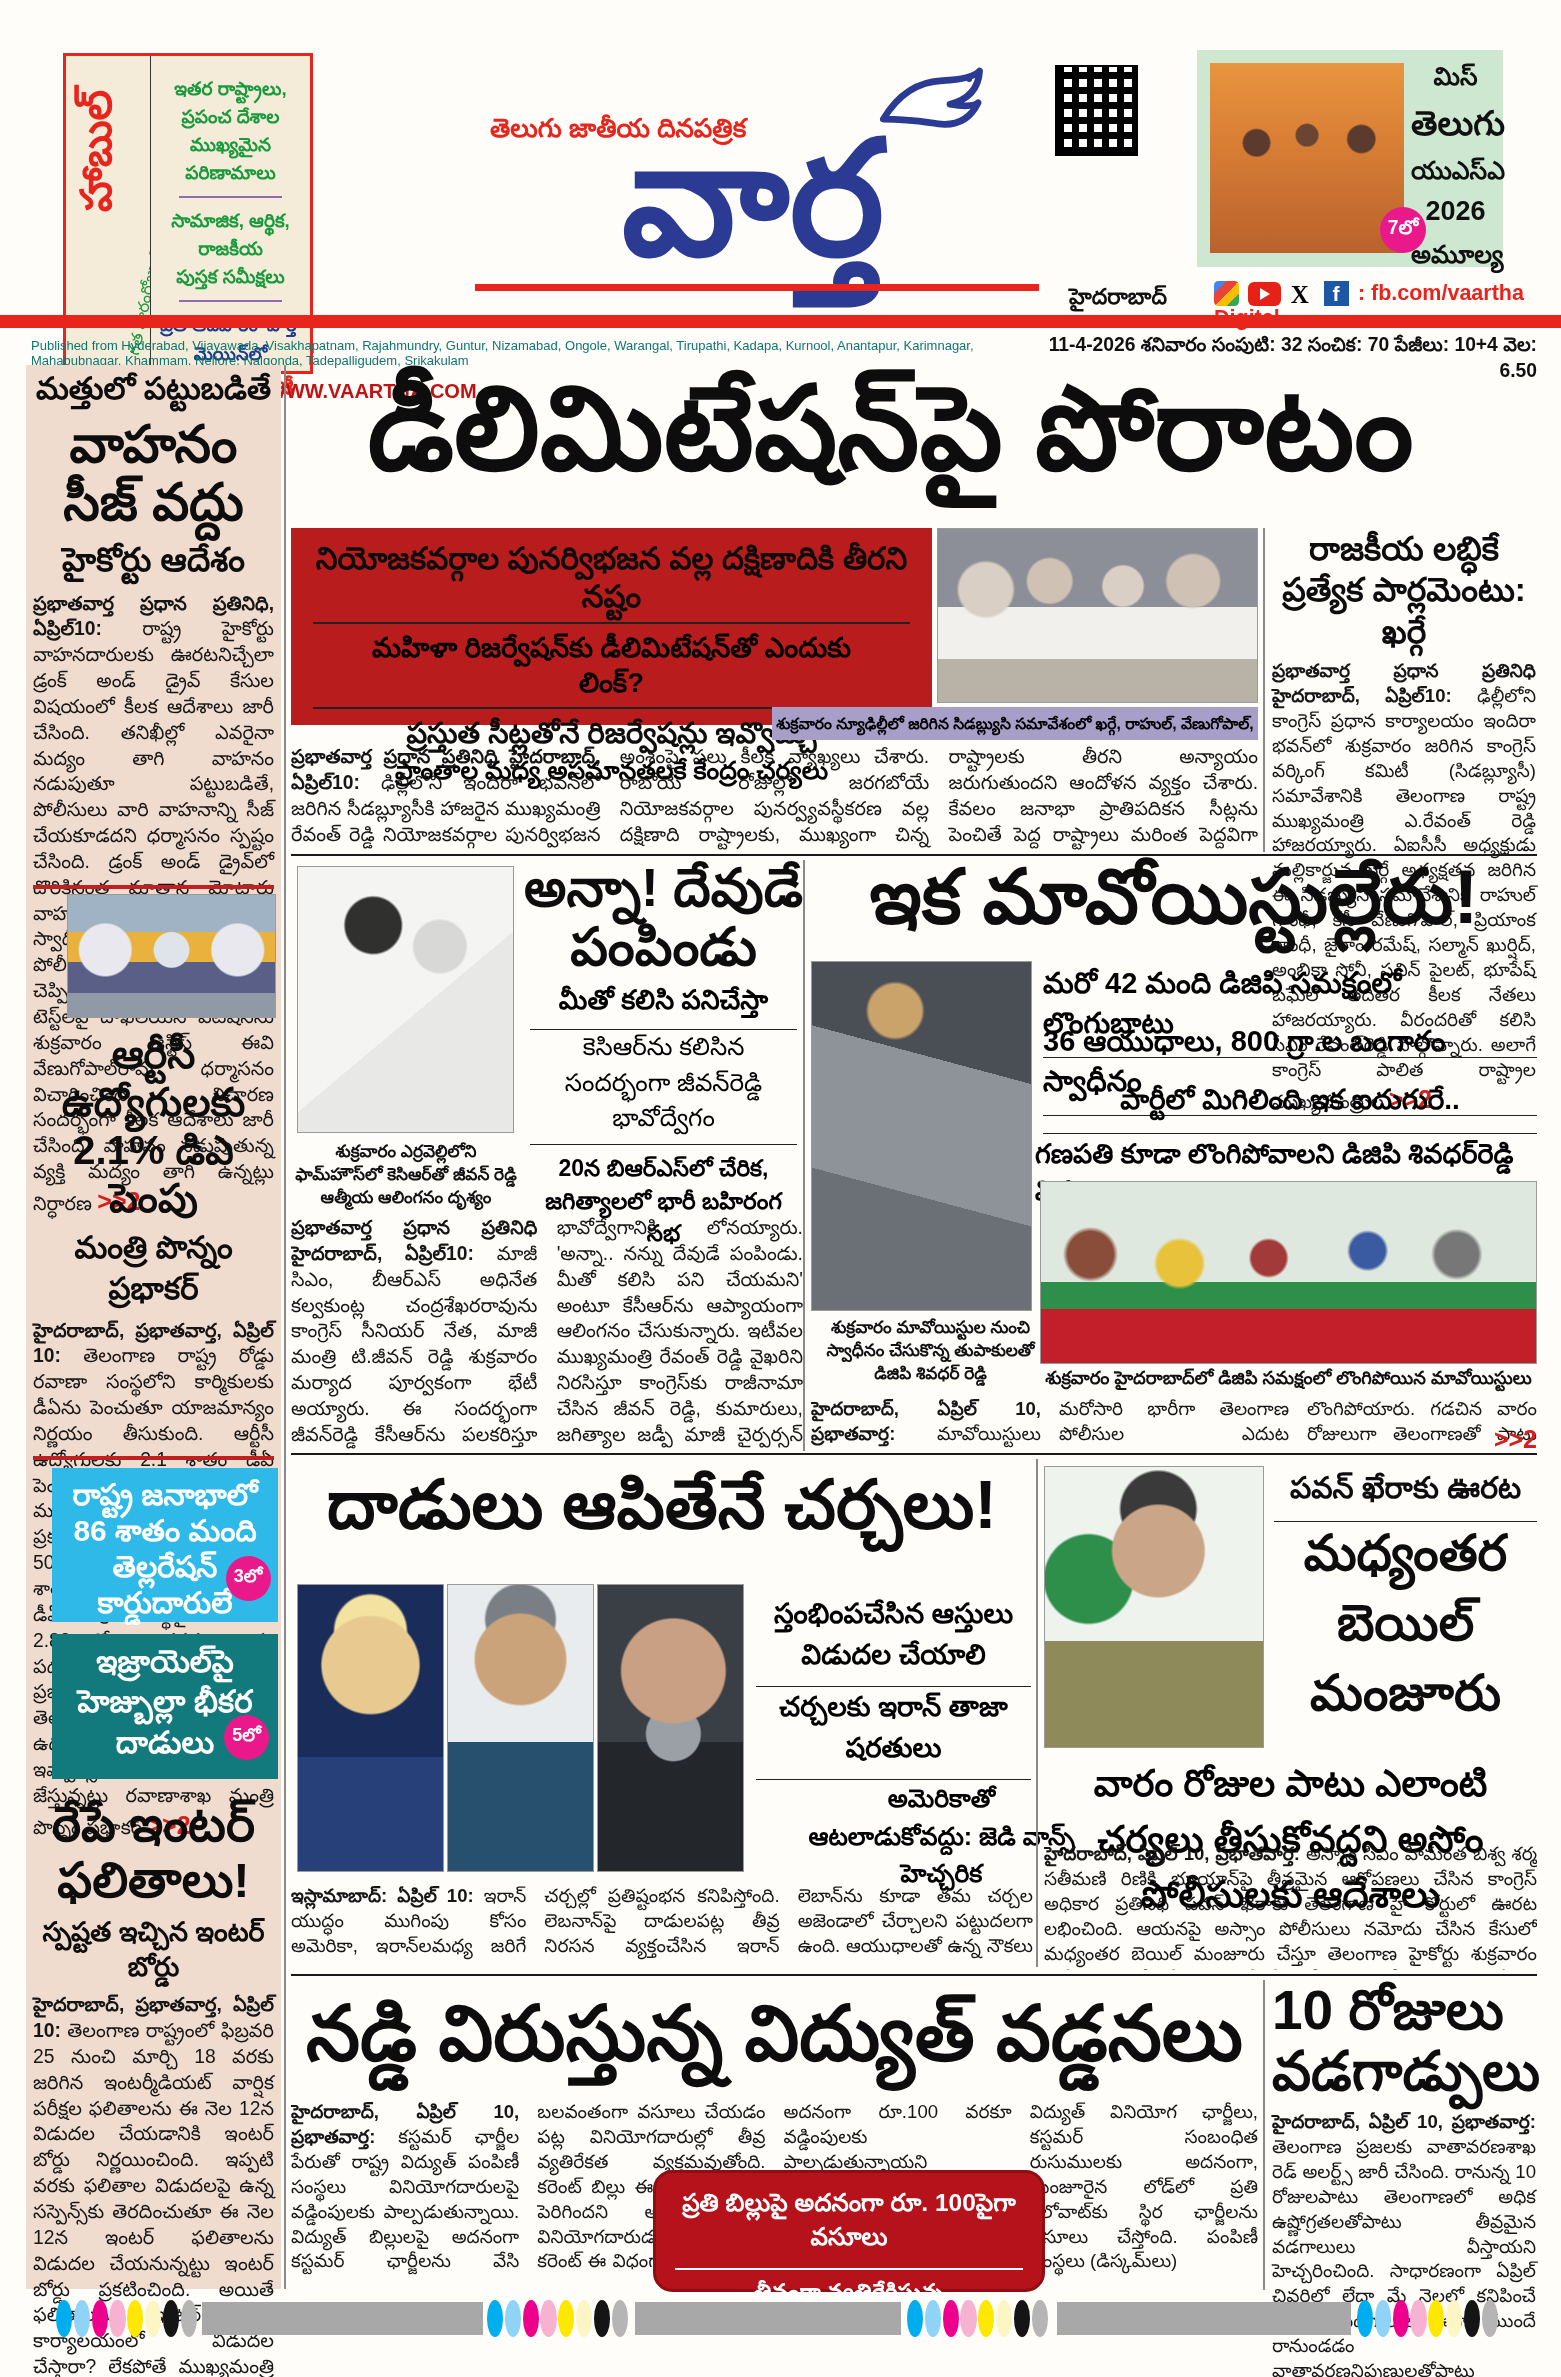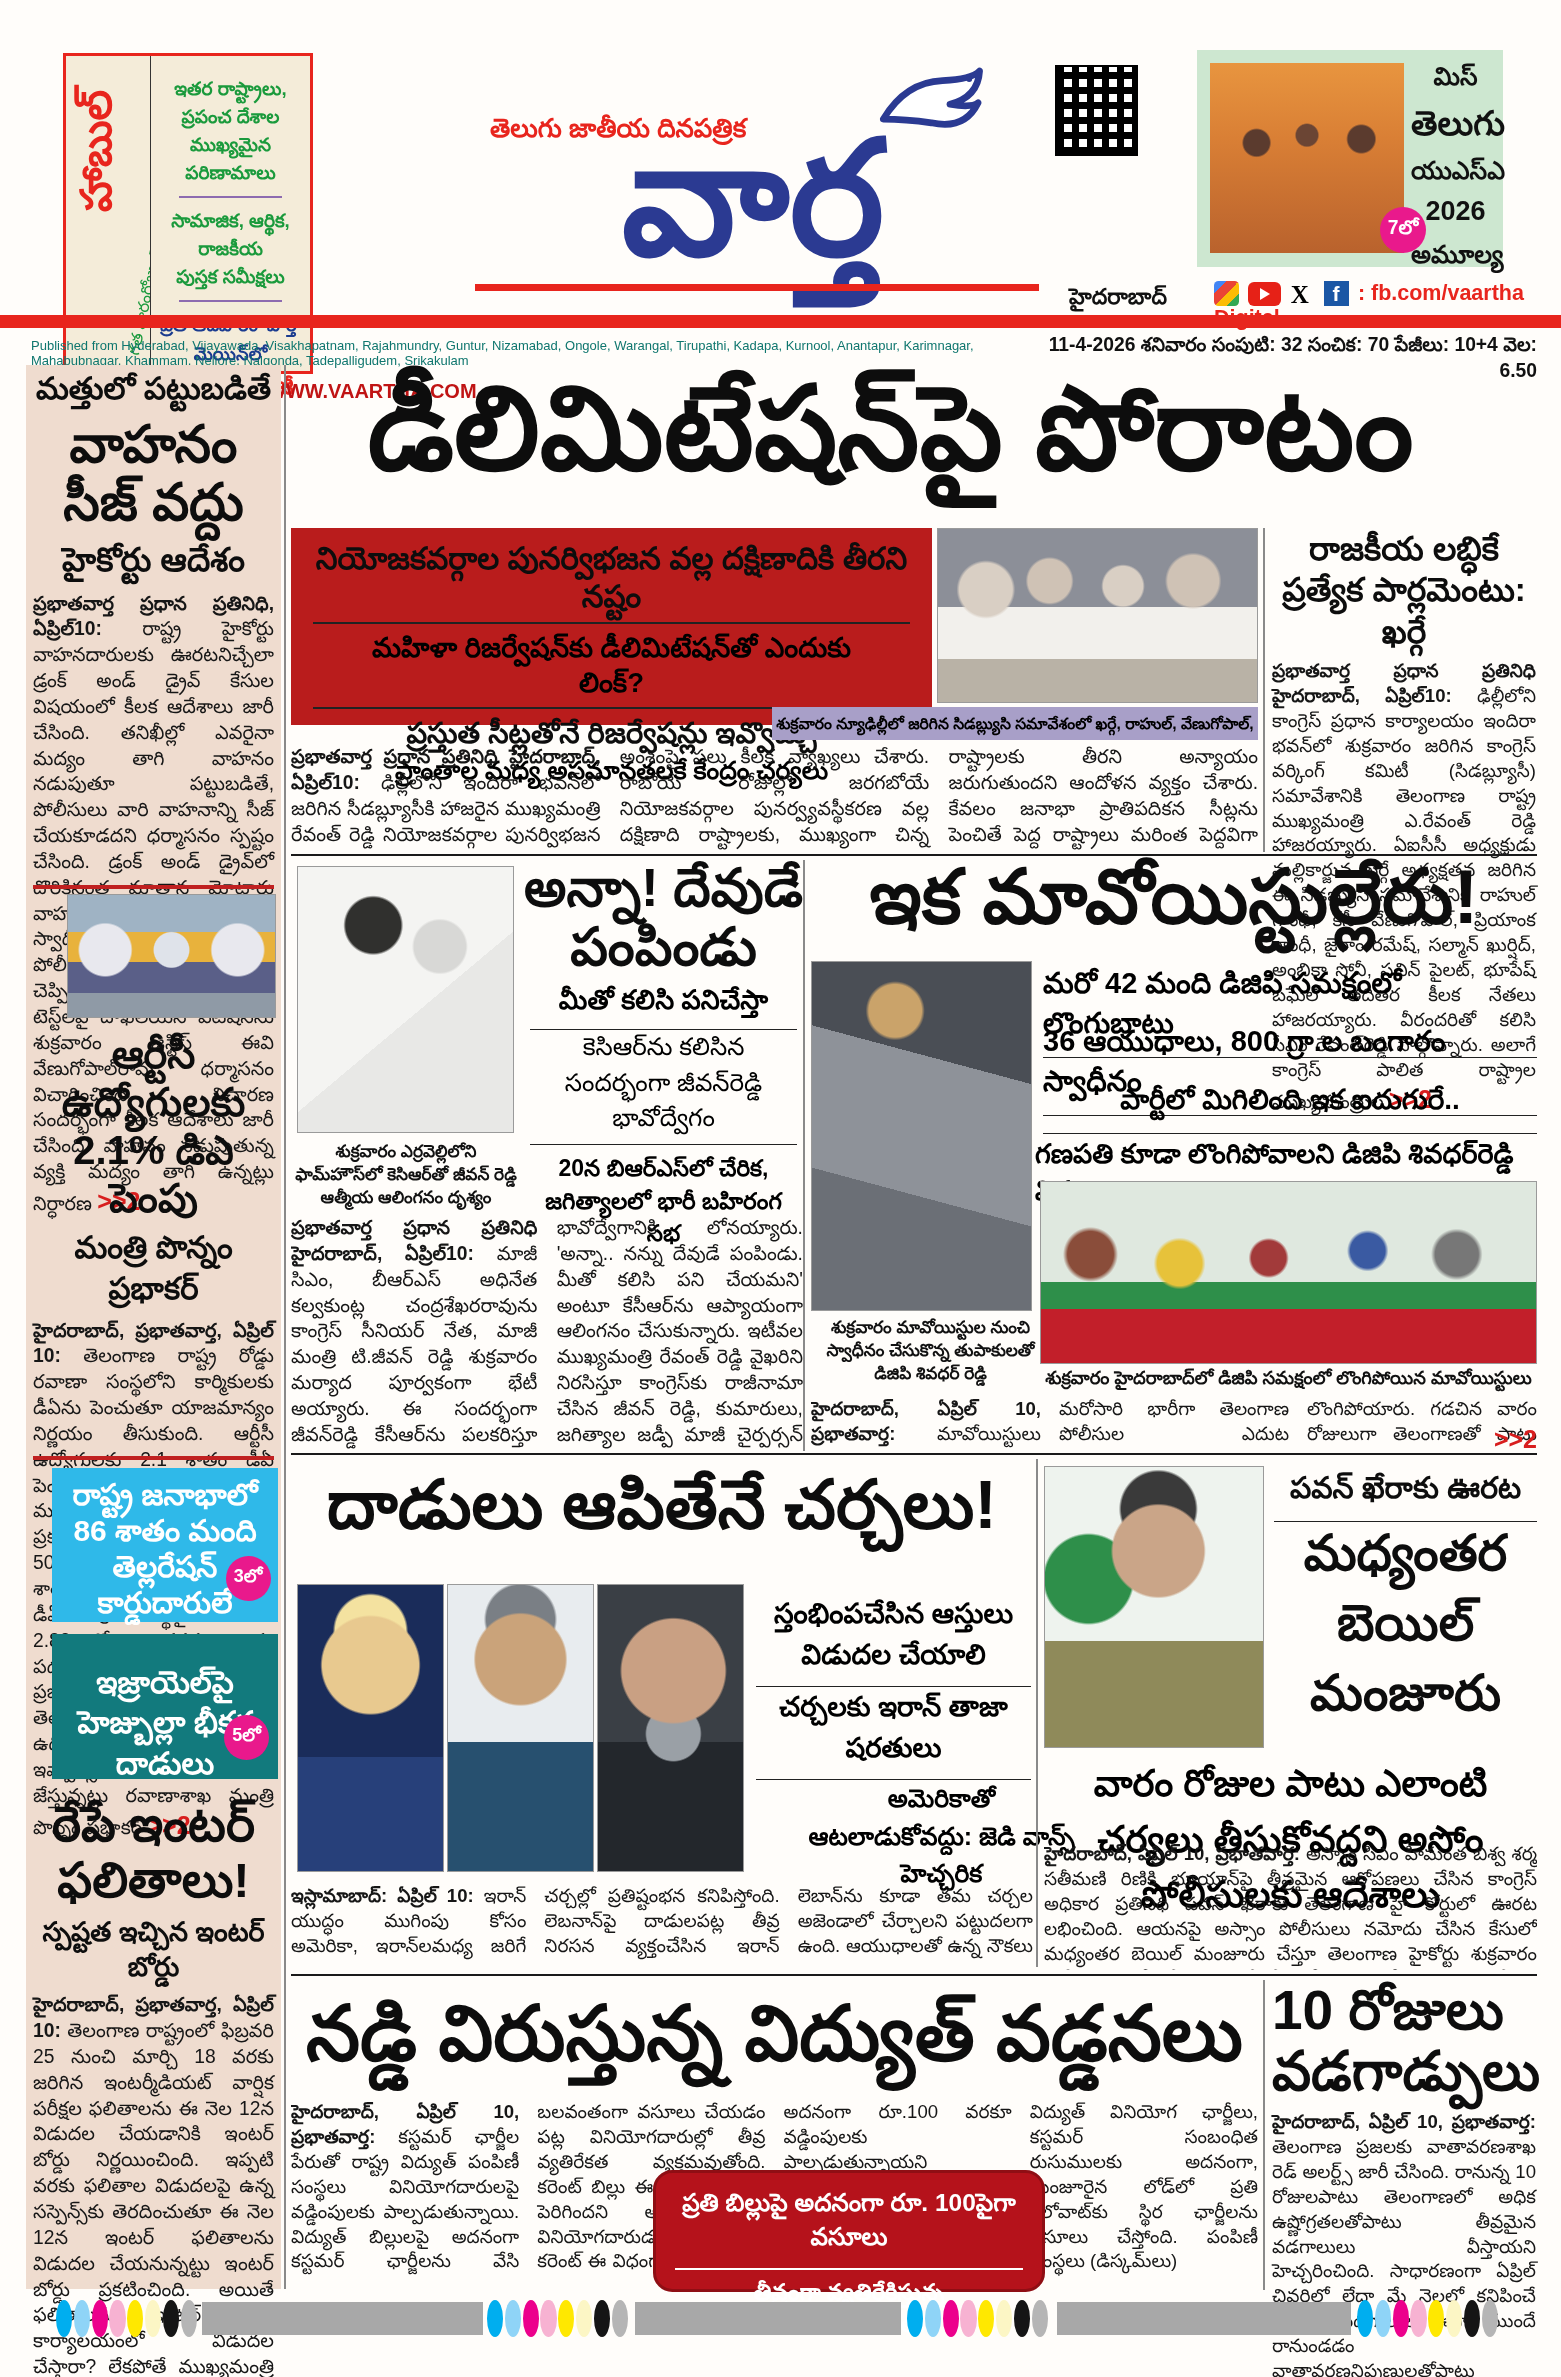--- a/index.html
+++ b/index.html
@@ -129,21 +129,21 @@
   <div class="abs" style="left:33px;top:1456px;width:241px;height:3.7px;background:#c02020;"></div>
 
   <div class="abs" style="left:52px;top:1468px;width:226px;height:154px;background:#2fb9e9;color:#fff;text-align:center;padding-top:9px;">
     <div style="font-weight:bold;font-size:30px;line-height:1.2;">రాష్ట్ర జనాభాలో</div>
     <div style="font-weight:bold;font-size:30px;line-height:1.2;">86 శాతం మంది</div>
     <div style="font-weight:bold;font-size:30px;line-height:1.2;">తెల్లరేషన్</div>
     <div style="font-weight:bold;font-size:30px;line-height:1.2;">కార్డుదారులే</div>
     <span class="badge" style="position:absolute;right:7.4px;bottom:21px;width:45px;height:45px;font-size:18px;">3లో</span>
   </div>
 
-  <div class="abs" style="left:52px;top:1634px;width:226px;height:145px;background:#127a7d;color:#fff;text-align:center;padding-top:29px;">
+  <div class="abs" style="left:52px;top:1634px;width:226px;height:145px;background:#127a7d;color:#fff;text-align:center;padding-top:8px;">
     <div style="font-weight:bold;font-size:31px;line-height:1.3;">ఇజ్రాయెల్‌పై</div>
     <div style="font-weight:bold;font-size:31px;line-height:1.3;">హెజ్బుల్లా భీకర</div>
     <div style="font-weight:bold;font-size:31px;line-height:1.3;">దాడులు</div>
     <span class="badge" style="position:absolute;right:9px;bottom:19.3px;width:45px;height:45px;font-size:18px;">5లో</span>
   </div>
 
   <div class="abs" style="left:33px;top:1796px;width:241px;">
     <div class="headline center" style="font-size:49px;line-height:1.15;">రేపే ఇంటర్</div>
     <div class="headline center" style="font-size:49px;line-height:1.15;">ఫలితాలు!</div>
     <div class="headline center" style="font-size:27px;line-height:1.3;margin-top:6px;">స్పష్టత ఇచ్చిన ఇంటర్ బోర్డు</div>

